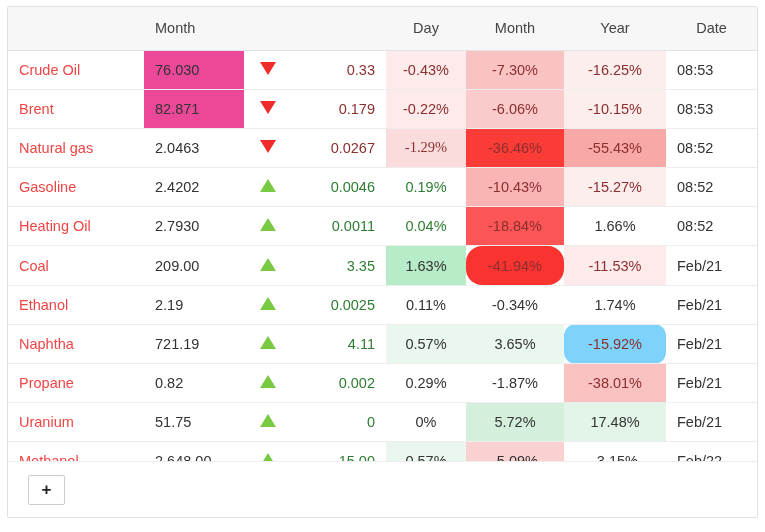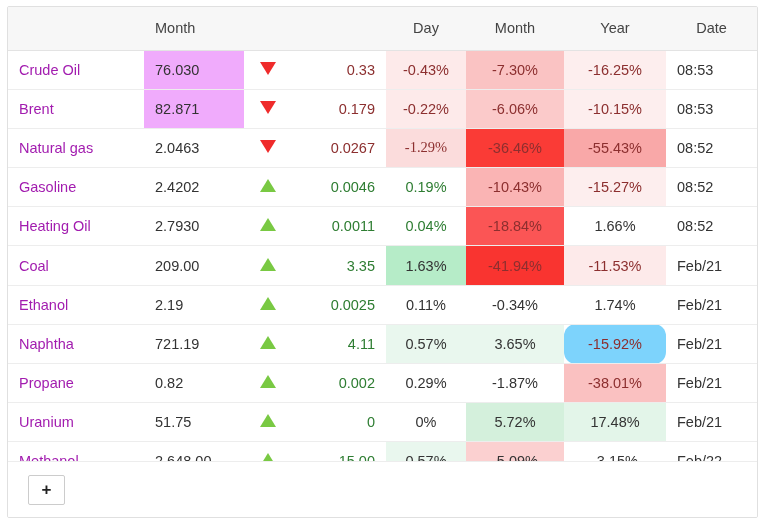--- a/index.html
+++ b/index.html
@@ -59,28 +59,28 @@
   tbody td {
     border-bottom: 1px solid #ededed;
     padding: 0 11px;
     height: 39.2px;
     box-sizing: border-box;
     white-space: nowrap;
     overflow: hidden;
   }
   tbody tr:last-child td { border-bottom: 1px solid #ededed; }
 
-  td.name  { text-align: left;  color: #a21caf; }
+  td.name  { text-align: left;  color: #ef4444; }
   td.price { text-align: left;  color: #333333; }
   td.arrow { text-align: center; padding: 0; }
   td.chg   { text-align: right; }
   td.pct   { text-align: center; }
   td.date  { color: #333333; }
 
-  td.price.hl { background: #f0abfc; }
+  td.price.hl { background: #ec4899; }
 
   .tri {
     display: inline-block;
     width: 0; height: 0;
     line-height: 0;
   }
   .tri.up {
     border-left: 8px solid transparent;
     border-right: 8px solid transparent;
     border-bottom: 13px solid #79c943;
@@ -202,21 +202,21 @@
           <td class="pct down-text" style="background: rgb(251, 85, 85);">-18.84%</td>
           <td class="pct neutral-text">1.66%</td>
           <td class="date">08:52</td>
         </tr>
         <tr>
           <td class="name">Coal</td>
           <td class="price">209.00</td>
           <td class="arrow"><span class="tri up"></span></td>
           <td class="chg up-text">3.35</td>
           <td class="pct neutral-text" style="background: rgb(182, 236, 200);">1.63%</td>
-          <td class="pct down-text" style="background: rgb(249, 52, 48);">-41.94%</td>
+          <td class="pct down-text" style="background: rgb(249, 52, 48); border-radius: 16px;">-41.94%</td>
           <td class="pct down-text" style="background: rgb(253, 234, 234);">-11.53%</td>
           <td class="date">Feb/21</td>
         </tr>
         <tr>
           <td class="name">Ethanol</td>
           <td class="price">2.19</td>
           <td class="arrow"><span class="tri up"></span></td>
           <td class="chg up-text">0.0025</td>
           <td class="pct neutral-text">0.11%</td>
           <td class="pct neutral-text">-0.34%</td>

